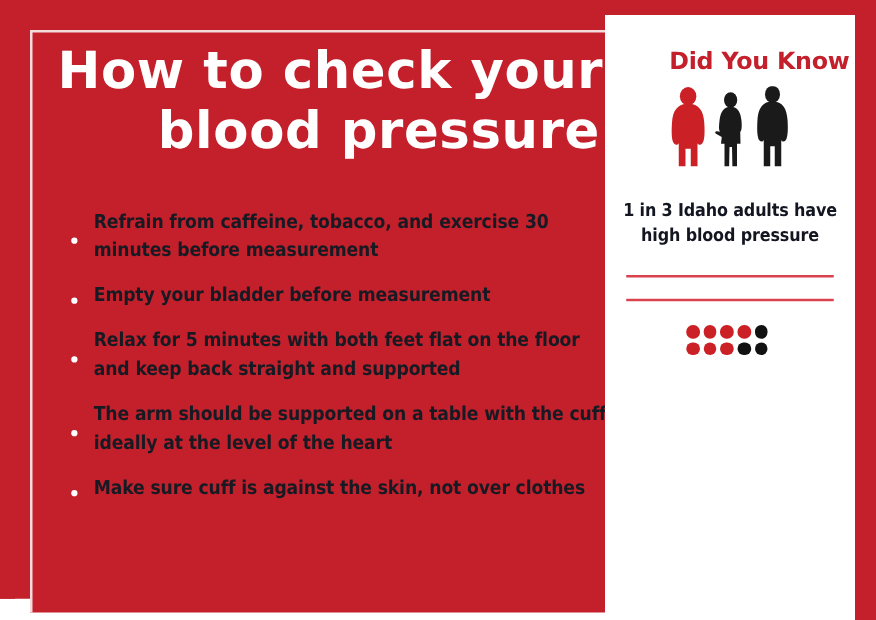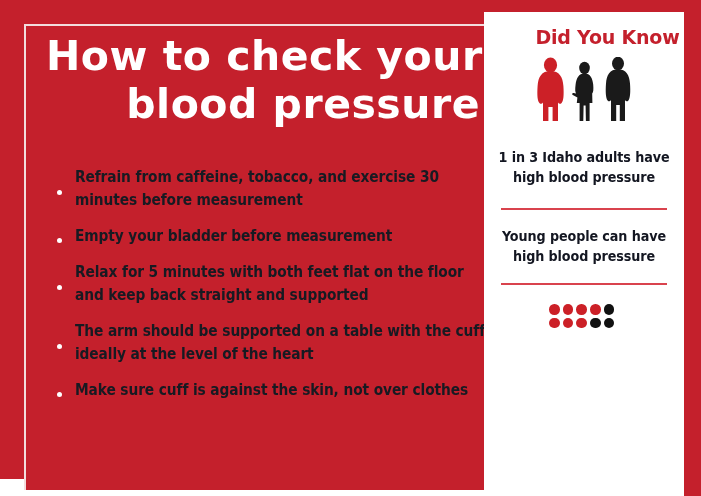--- a/index.html
+++ b/index.html
@@ -88,21 +88,21 @@
     border-right:17px solid #c4202c;
     border-bottom:12px solid #c4202c;
   }
   .right-inner {
     position:relative;
     width:100%; height:100%;
     background:#ffffff;
   }
 
   .dyk-heading {
-    margin-top:14px;
+    margin-top:26px;
     text-align:center;
     color:#c4202c;
     font-family:"DejaVu Sans", sans-serif;
     font-weight:bold;
     font-size:19px;
     letter-spacing:-0.2px;
     padding-left:47px;
   }
 
   
@@ -234,21 +234,20 @@
                      C102.2 41.5 102.6 35 102.0 26.6
                      C101.4 18 98.2 12.2 90 12.2 Z"></path>
           </g>
         </svg>
       </div>
 
       <div class="stat-text stat-1">1 in 3 Idaho adults have high blood pressure</div>
 
       <div class="divider d1"></div>
 
-      <div class="stat-text stat-2">Young people can have high blood pressure</div>
 
       <div class="divider d2"></div>
 
       <div class="dot-matrix">
         <div class="dot-row">
           <span class="dot red"></span>
           <span class="dot red"></span>
           <span class="dot red"></span>
           <span class="dot red"></span>
           <span class="dot black"></span>

